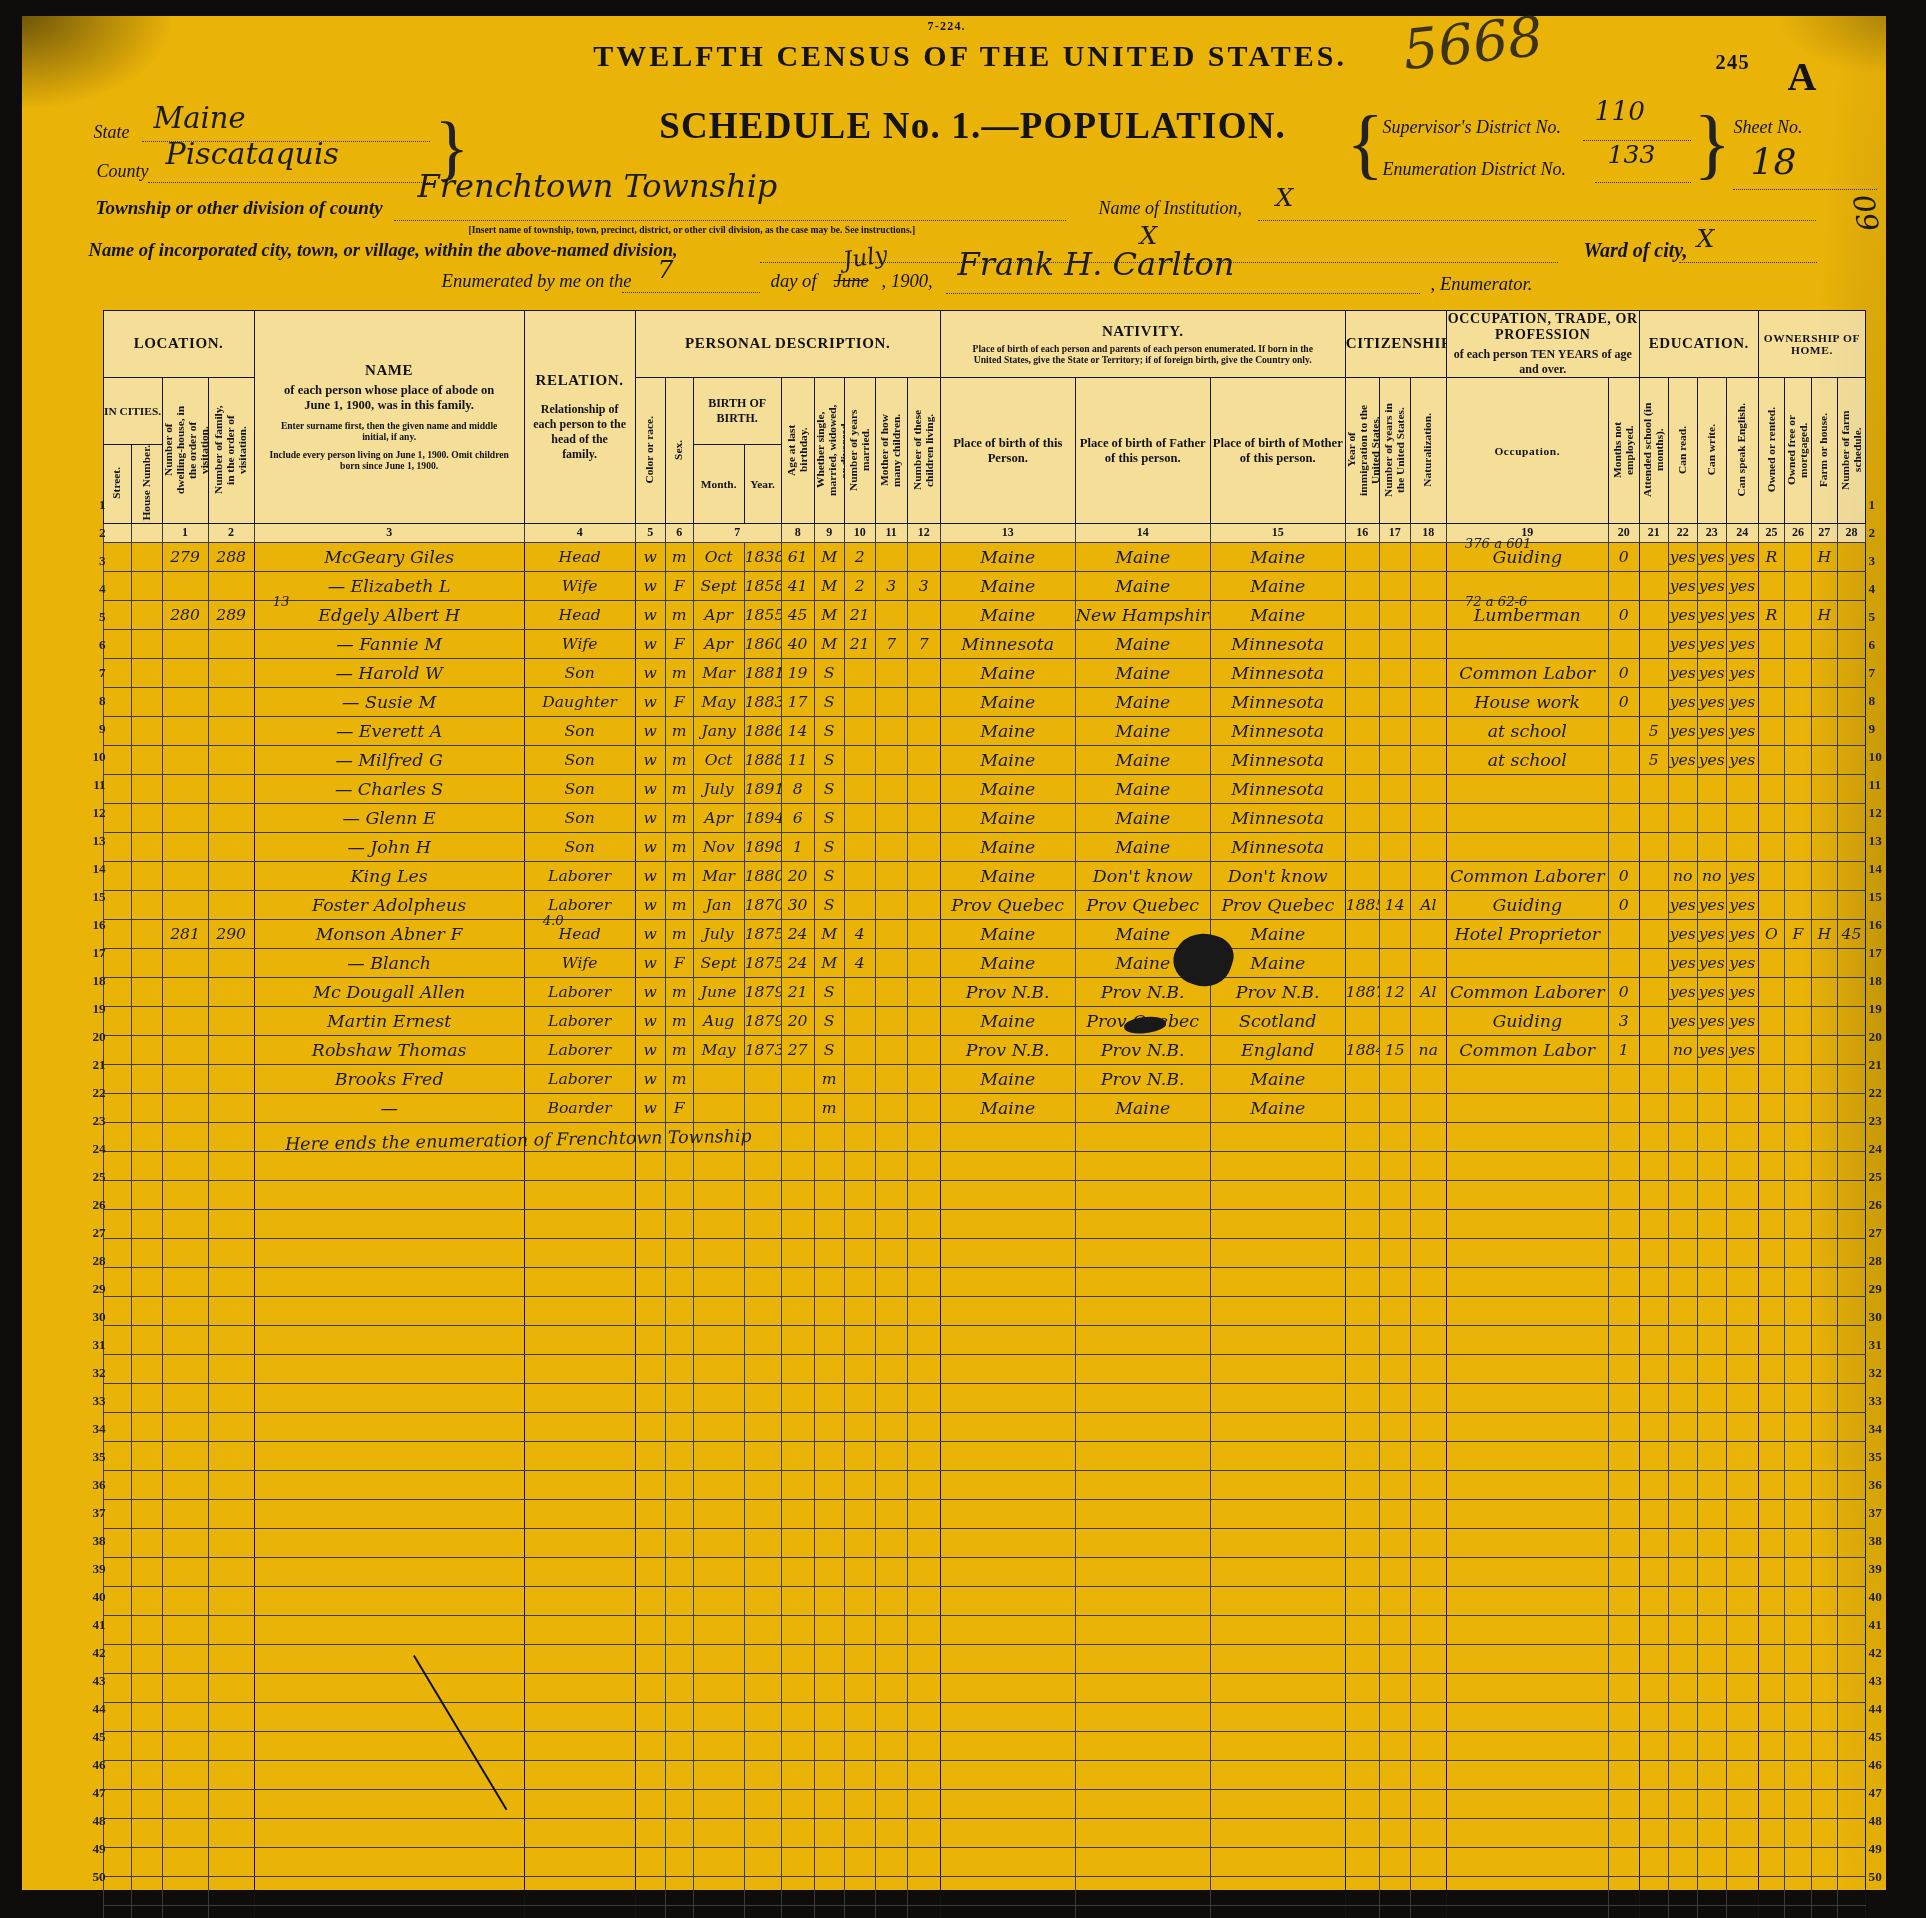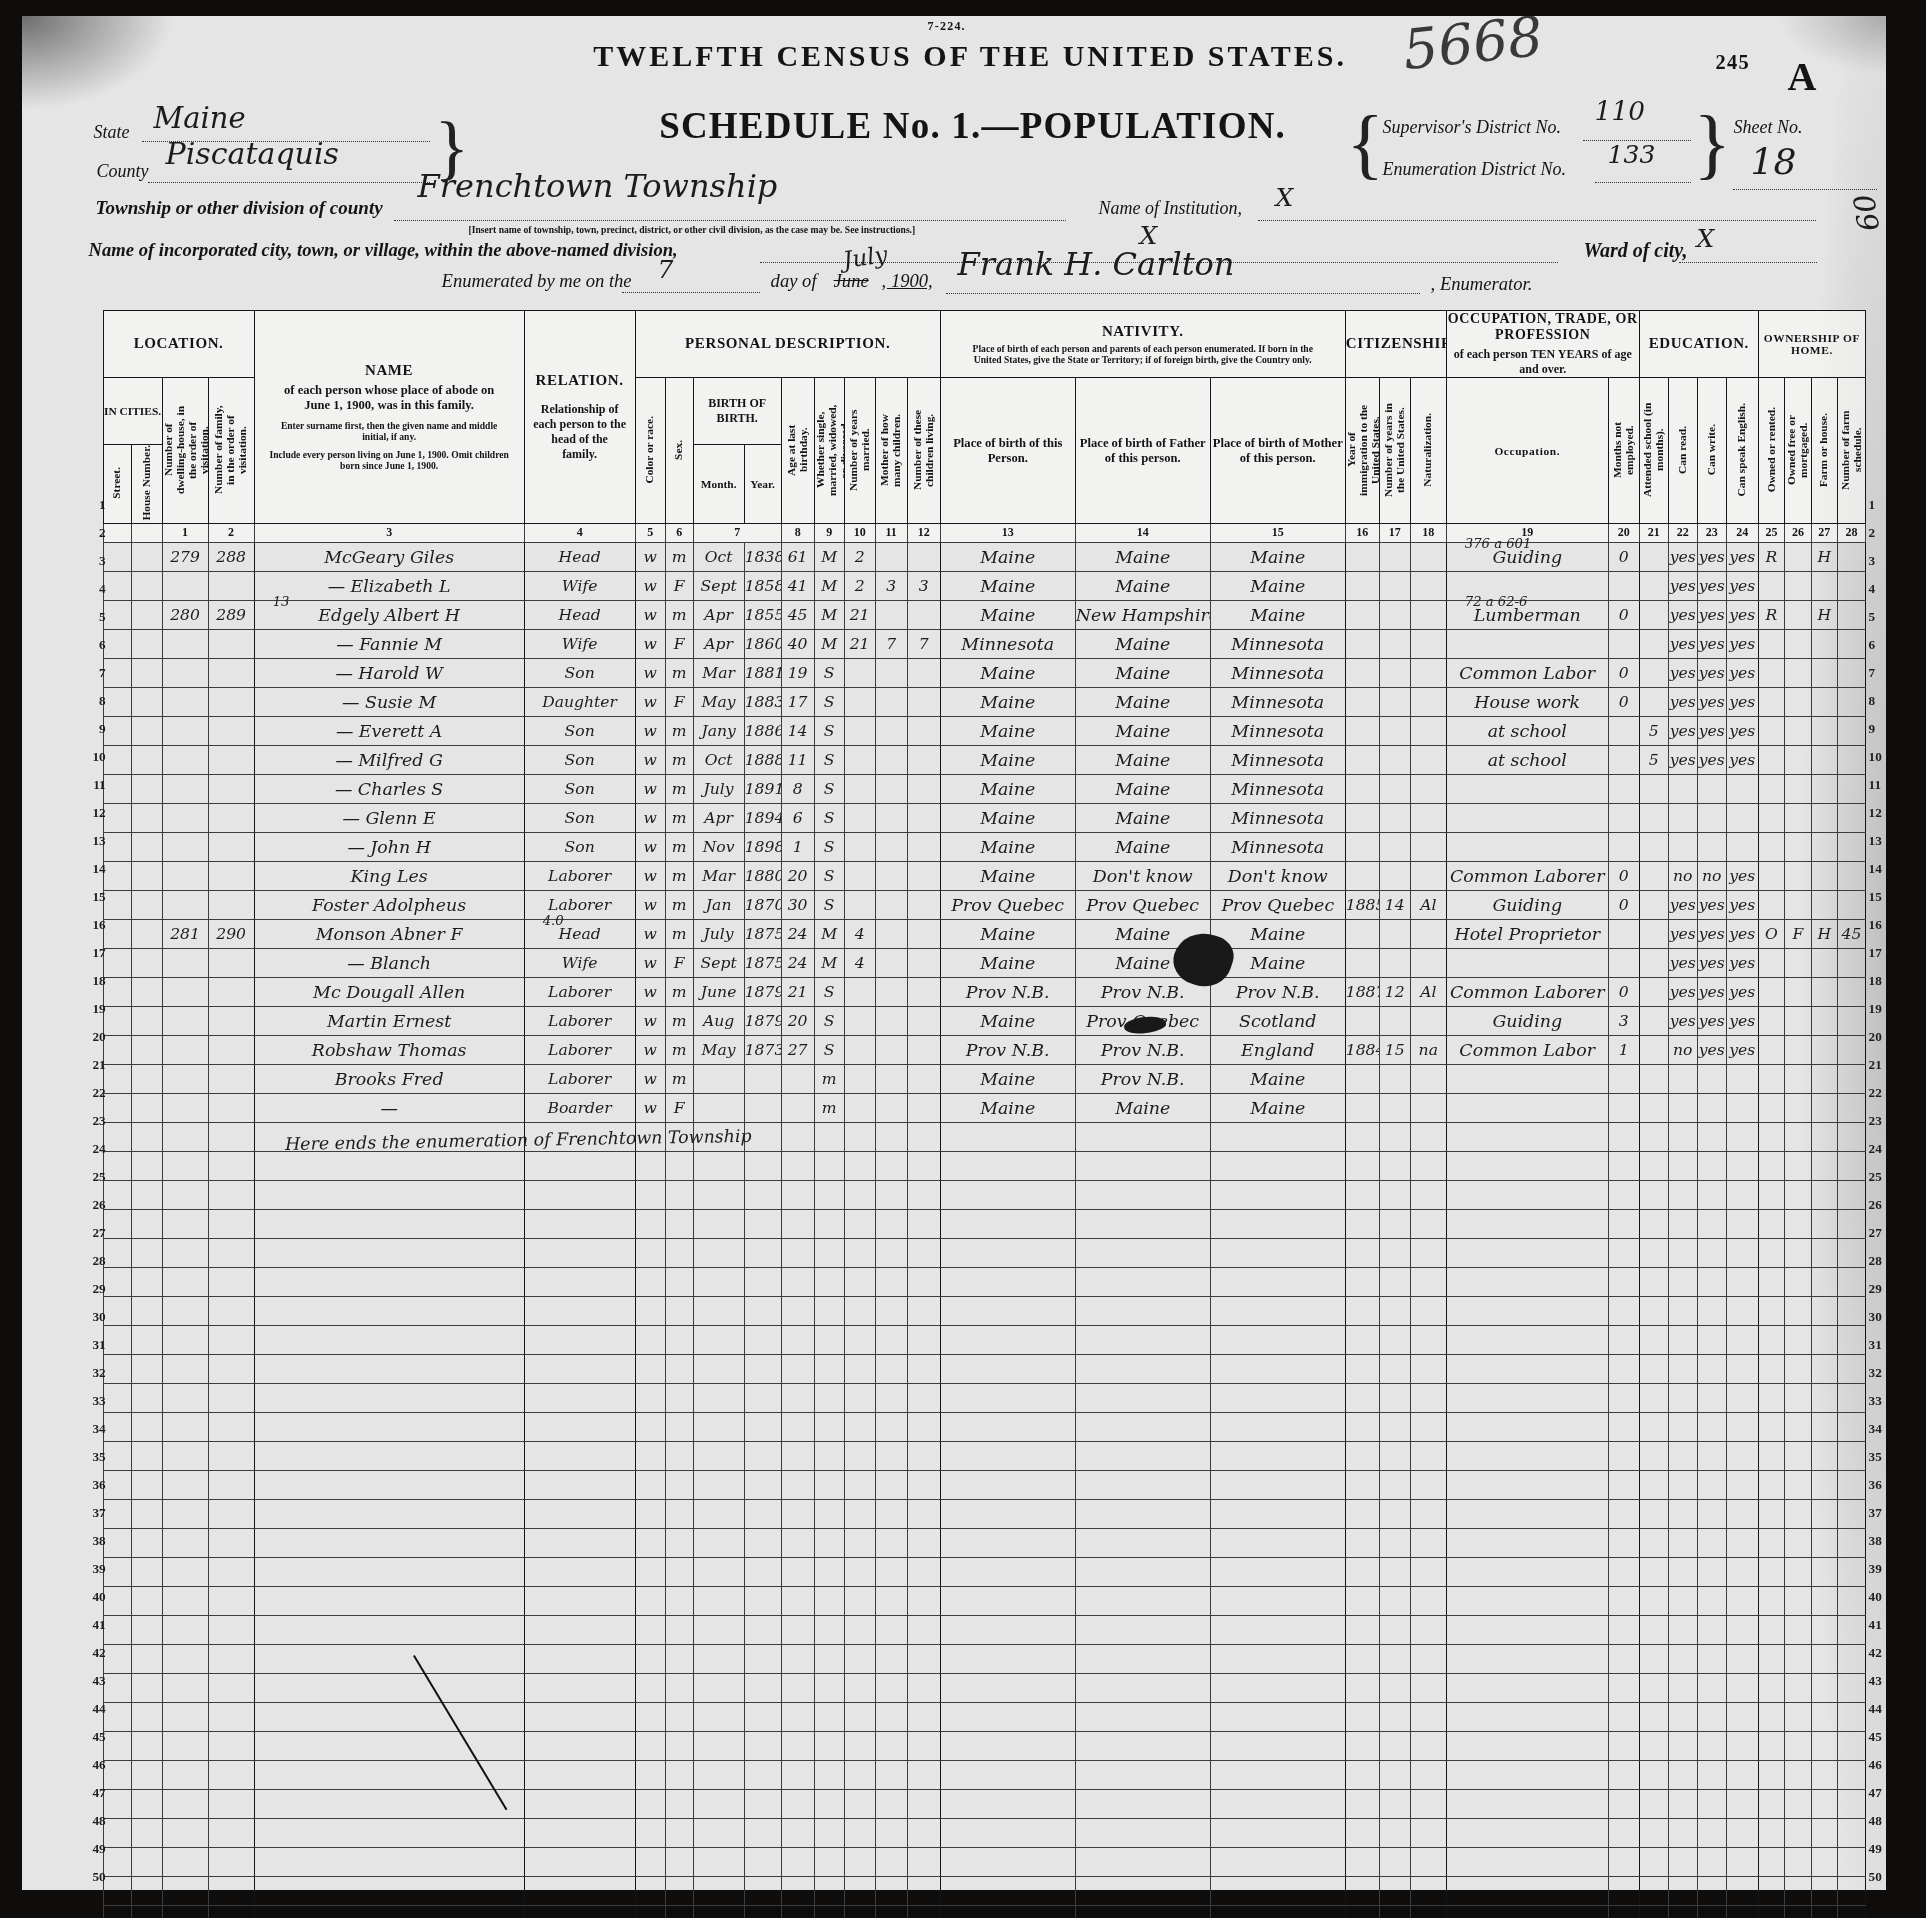--- a/index.html
+++ b/index.html
@@ -1,18 +1,18 @@
 <!DOCTYPE html>
 <html style="font-size:9.6px"><head>
 <meta charset="utf-8">
 <style>
   html,body{margin:0;padding:0;background:#2a2a2a;}
   #page{position:relative;width:1926px;height:1918px;background:#0e0d0b;overflow:hidden;
         font-family:"Liberation Serif", serif;color:#141414;}
-  #paper{position:absolute;left:21.6px;top:15.6px;right:40px;bottom:28px;background:#e5e5e5;}
+  #paper{position:absolute;left:21.6px;top:15.6px;right:40px;bottom:28px;background:#eab308;}
   #paper::before{content:"";position:absolute;inset:0;pointer-events:none;
      background:
        radial-gradient(ellipse 252px 156px at 0% 0%, rgba(10,10,10,.55), rgba(10,10,10,0) 60%),
        radial-gradient(ellipse 180px 96px at 100% 0%, rgba(10,10,10,.25), rgba(10,10,10,0) 60%),
        radial-gradient(ellipse 120px 1561px at 100% 50%, rgba(20,20,20,.18), rgba(10,10,10,0) 70%);}
   .abs{position:absolute;}
   .print-i{font-style:italic;}
   .hw{font-family:"DejaVu Serif", serif;font-style:italic;color:#1c1c1c;}
   .dots{border-bottom:1.2px dotted #333;height:0.6px;}
   .strike{text-decoration:line-through;}
@@ -99,21 +99,21 @@
     <div class="abs print-i" style="left:1562px;top:223px;font-size:20px;font-weight:bold;">Ward of city,</div>
     <div class="abs hw" style="left:1675px;top:208px;font-size:25px;">X</div>
     <div class="abs dots" style="left:1657px;top:246px;width:138px;"></div>
 
     <div class="abs print-i" style="left:420px;top:254px;font-size:18.6px;">Enumerated by me on the</div>
     <div class="abs hw" style="left:636px;top:239px;font-size:25px;">7</div>
     <div class="abs dots" style="left:600px;top:276px;width:138px;"></div>
     <div class="abs print-i" style="left:749px;top:254px;font-size:18.6px;">day of</div>
     <div class="abs hw" style="left:821px;top:228px;font-size:23px;transform:rotate(-8deg);">July</div>
     <div class="abs print-i strike" style="left:812px;top:254px;font-size:18.6px;">June</div>
-    <div class="abs print-i" style="left:860px;top:254px;font-size:18.6px;text-decoration:underline;">, 1900,</div>
+    <div class="abs print-i" style="left:860px;top:254px;font-size:18.6px;">, 1900,</div>
     <div class="abs hw" style="left:936px;top:229px;font-size:32px;">Frank H. Carlton</div>
     <div class="abs dots" style="left:924px;top:277px;width:474px;"></div>
     <div class="abs print-i" style="left:1409px;top:257px;font-size:18.6px;">, Enumerator.</div>
 
     <table id="census">
       <colgroup>
         <col style="width:28px">
           <col style="width:31px">
           <col style="width:46px">
           <col style="width:46px">

